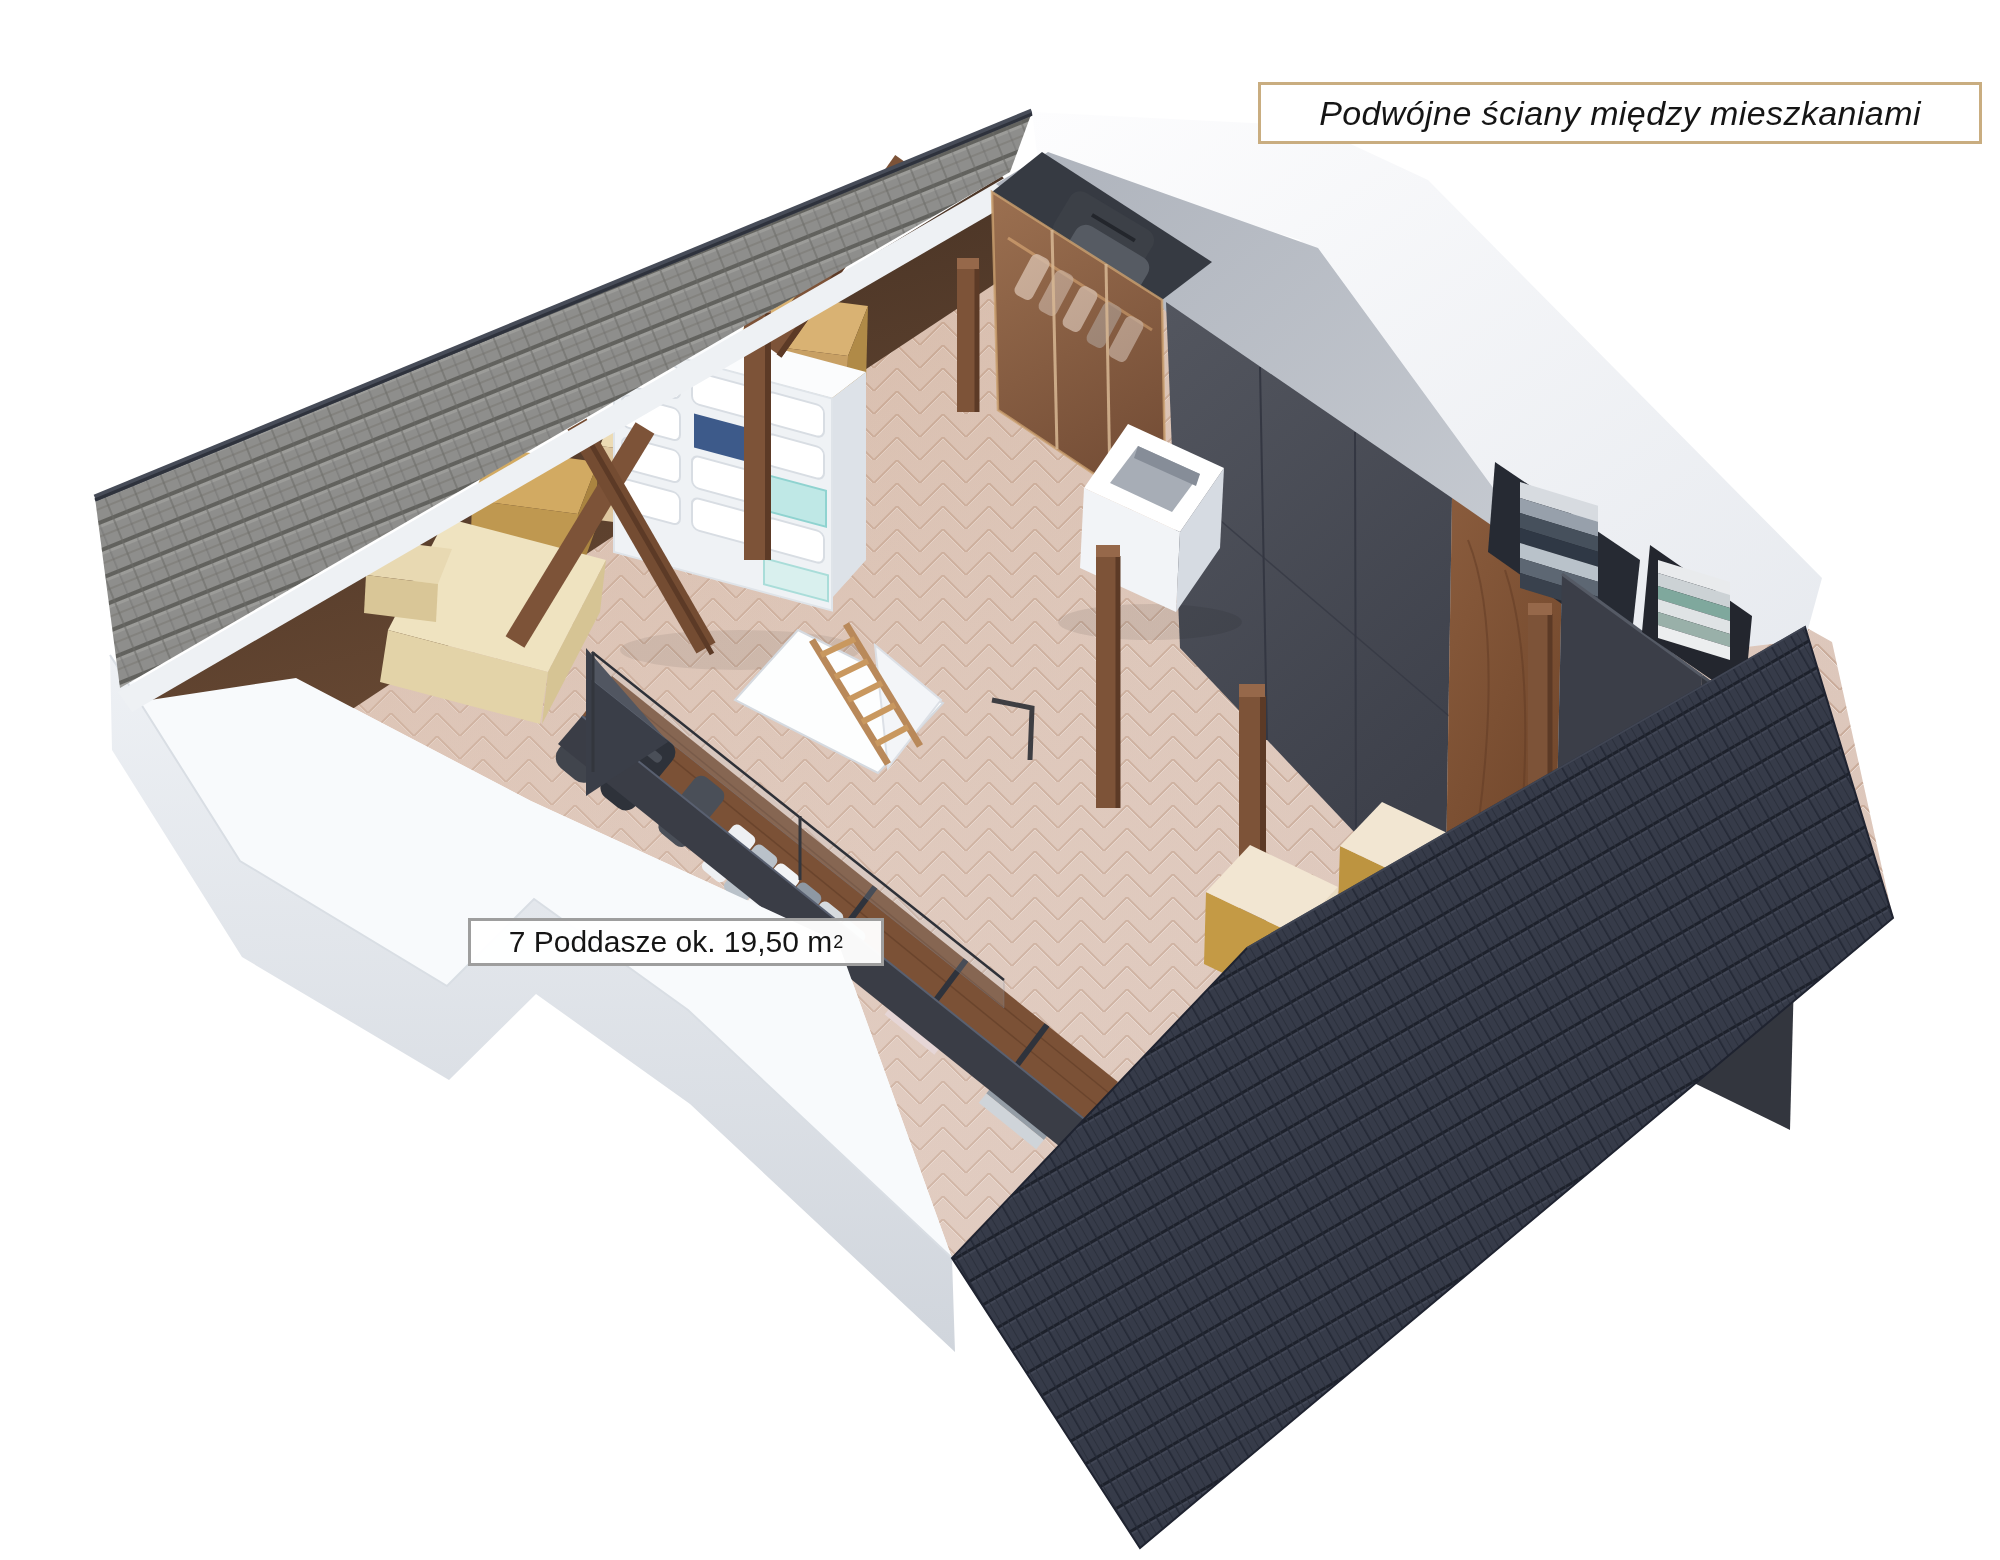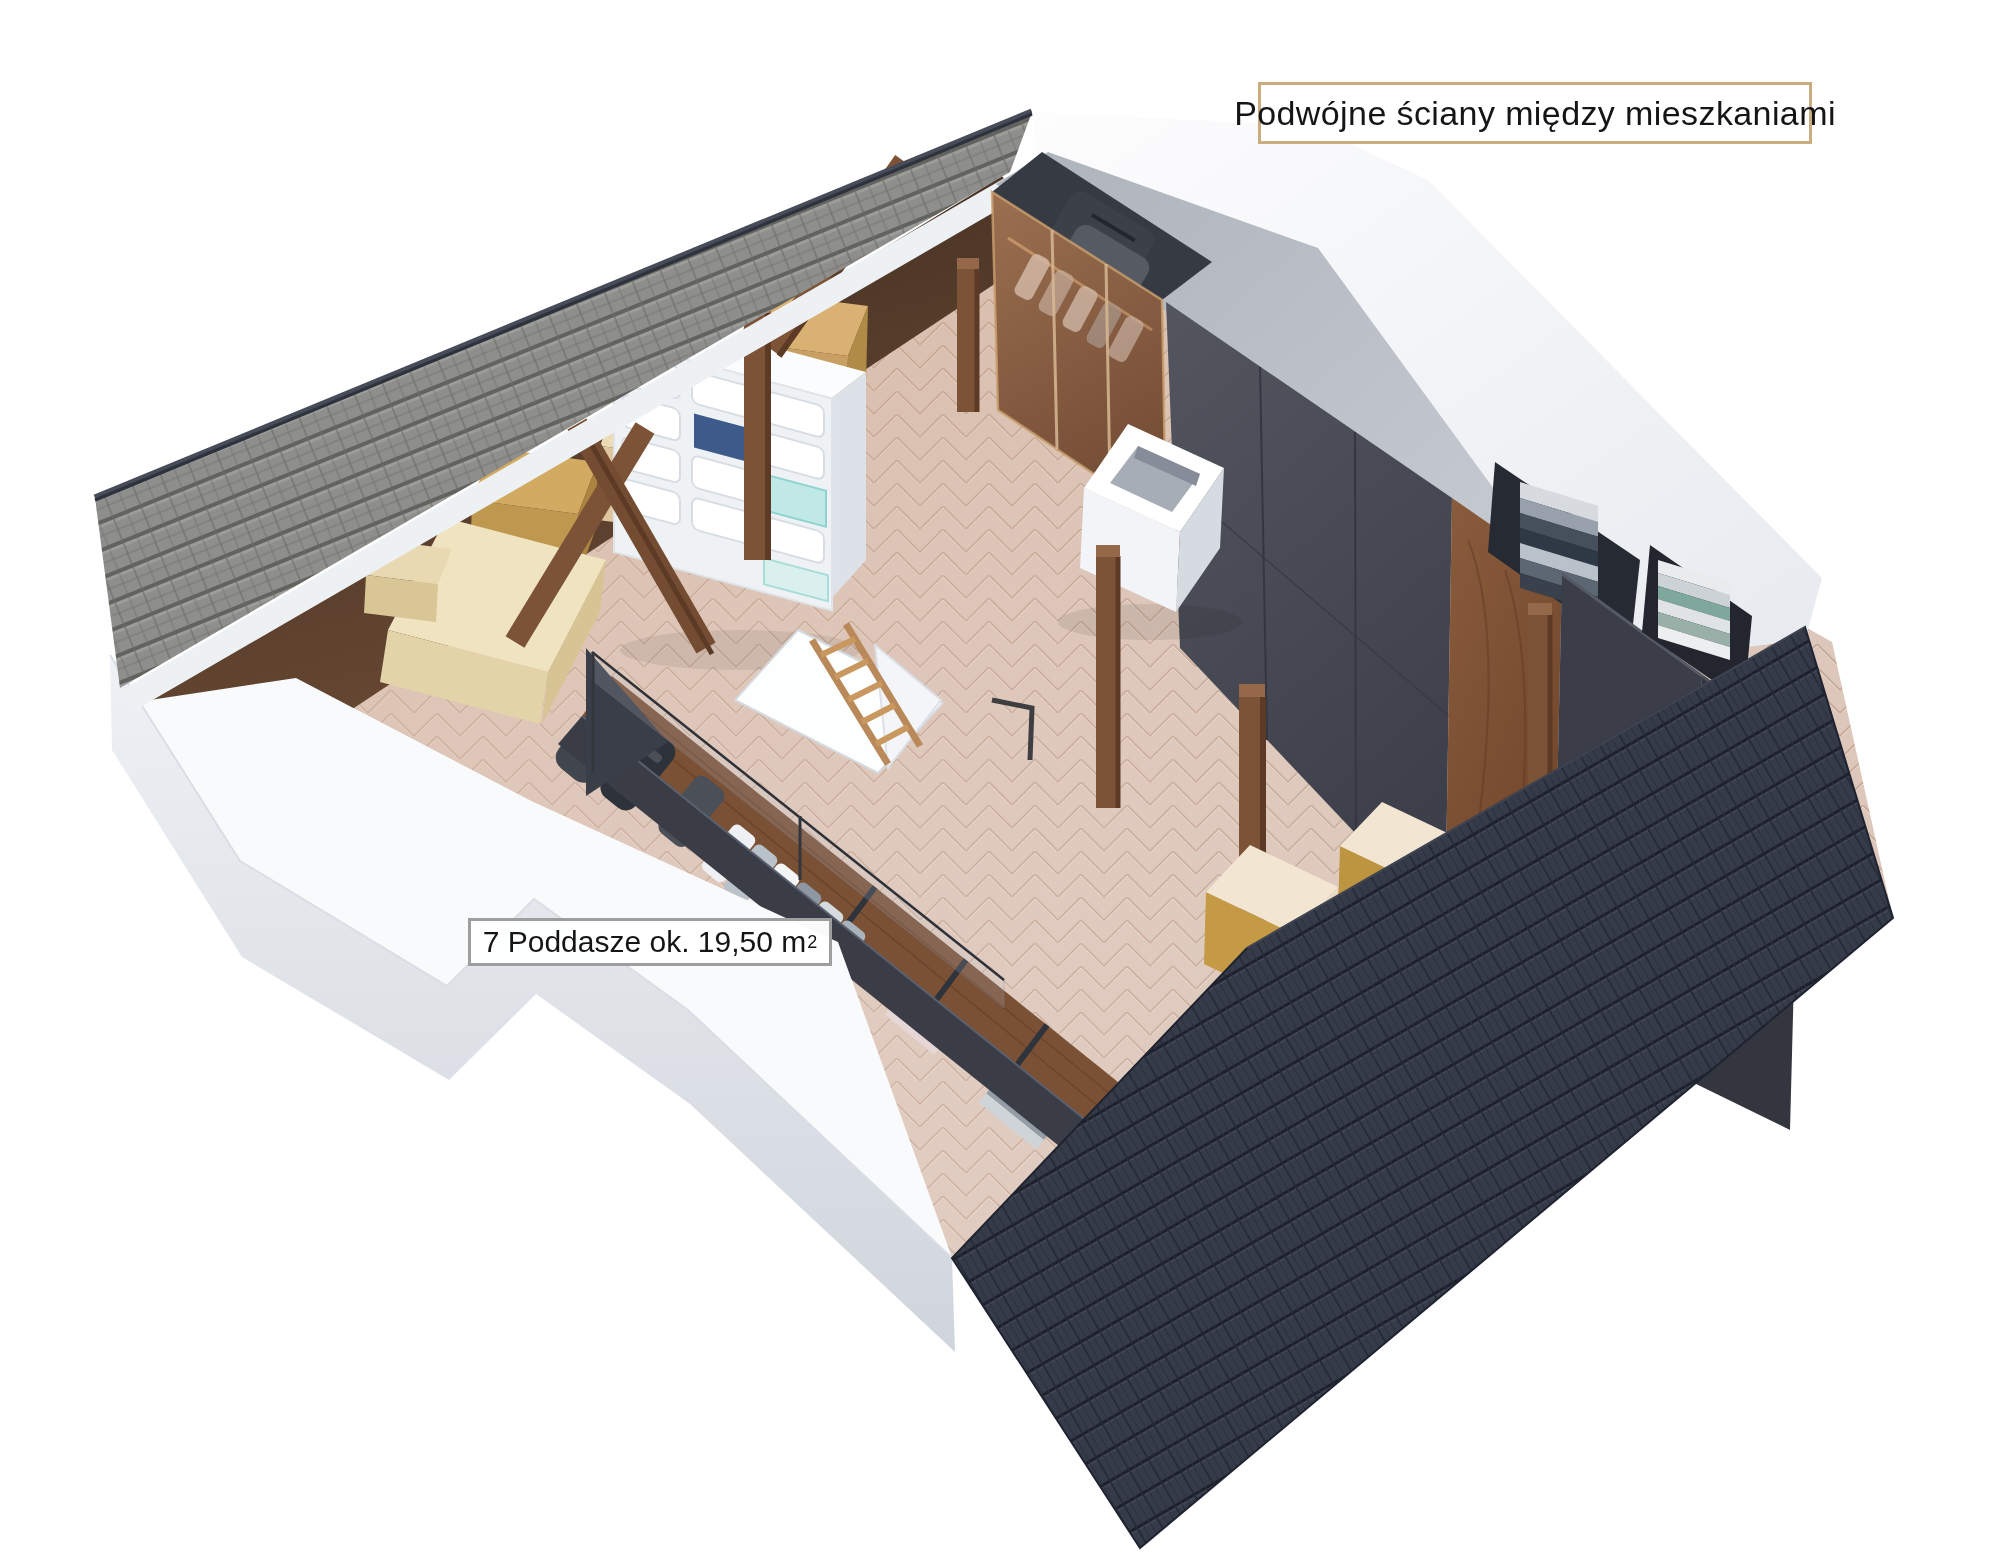--- a/index.html
+++ b/index.html
@@ -9,23 +9,23 @@
     --glass-amber:#b98a63; --box-tan:#c8a064; --chimney-white:#f2f4f7;
     --stool-cream:#f2e6d2; --stool-gold:#c49a45;
   }
   html,body{margin:0;padding:0;background:#ffffff;}
   .stage{position:relative;width:2000px;height:1560px;background:#ffffff;overflow:hidden;
          font-family:"Liberation Sans","DejaVu Sans",sans-serif;}
   .stage svg{position:absolute;left:0;top:0;}
   .anno{position:absolute;display:flex;align-items:center;justify-content:center;
         background:rgba(255,255,255,0.97);color:var(--text-color);white-space:nowrap;
         box-sizing:border-box;}
-  .anno.gold{left:1258px;top:82px;width:554px;height:62px;border:3px solid var(--accent-border);
-        font-size:34px;letter-spacing:0.4px;}
-  .anno.grey{left:468px;top:918px;width:364px;height:48px;border:3px solid var(--grey-border);
+  .anno.gold{left:1258px;top:82px;width:724px;height:62px;border:3px solid var(--accent-border);
+        font-size:34px;letter-spacing:0.4px;font-style:italic;}
+  .anno.grey{left:468px;top:918px;width:416px;height:48px;border:3px solid var(--grey-border);
         font-size:30px;}
   .anno sup{font-size:60%;line-height:0;margin-left:1px;}
 </style>
 </head>
 <body>
 
 <div class="stage">
 
 <svg viewBox="0 0 2000 1560" width="2000" height="1560">
   <defs>

